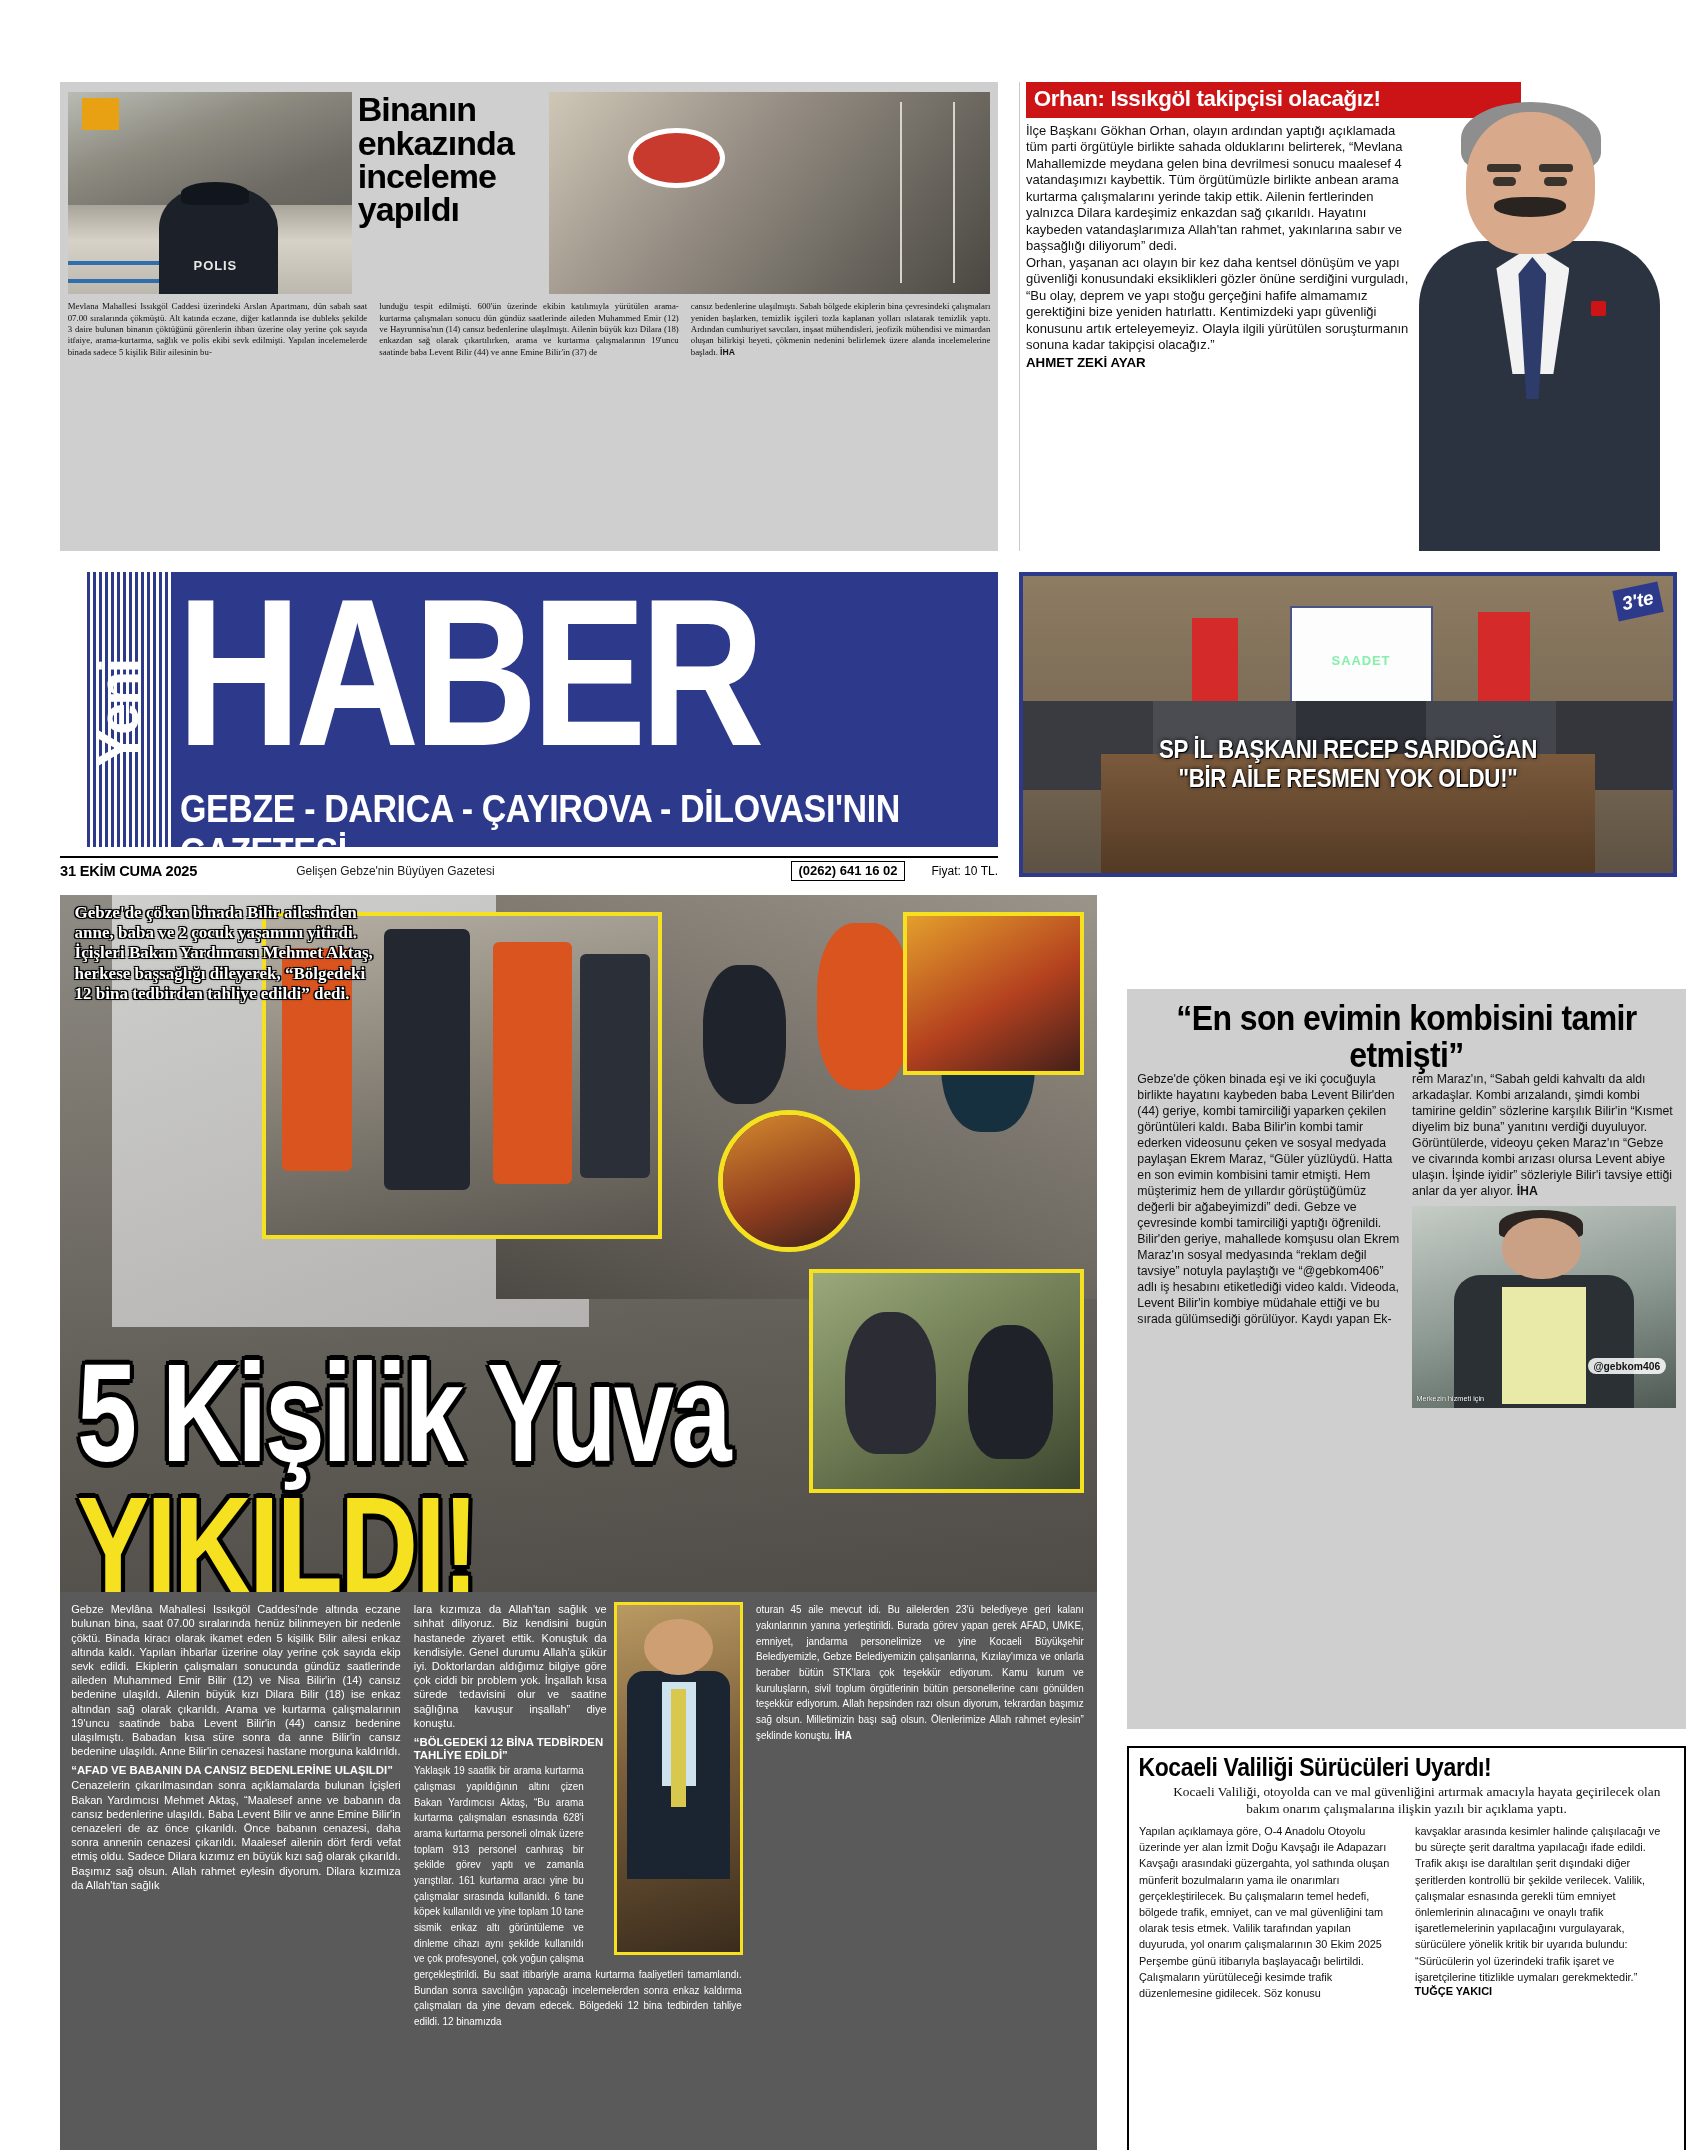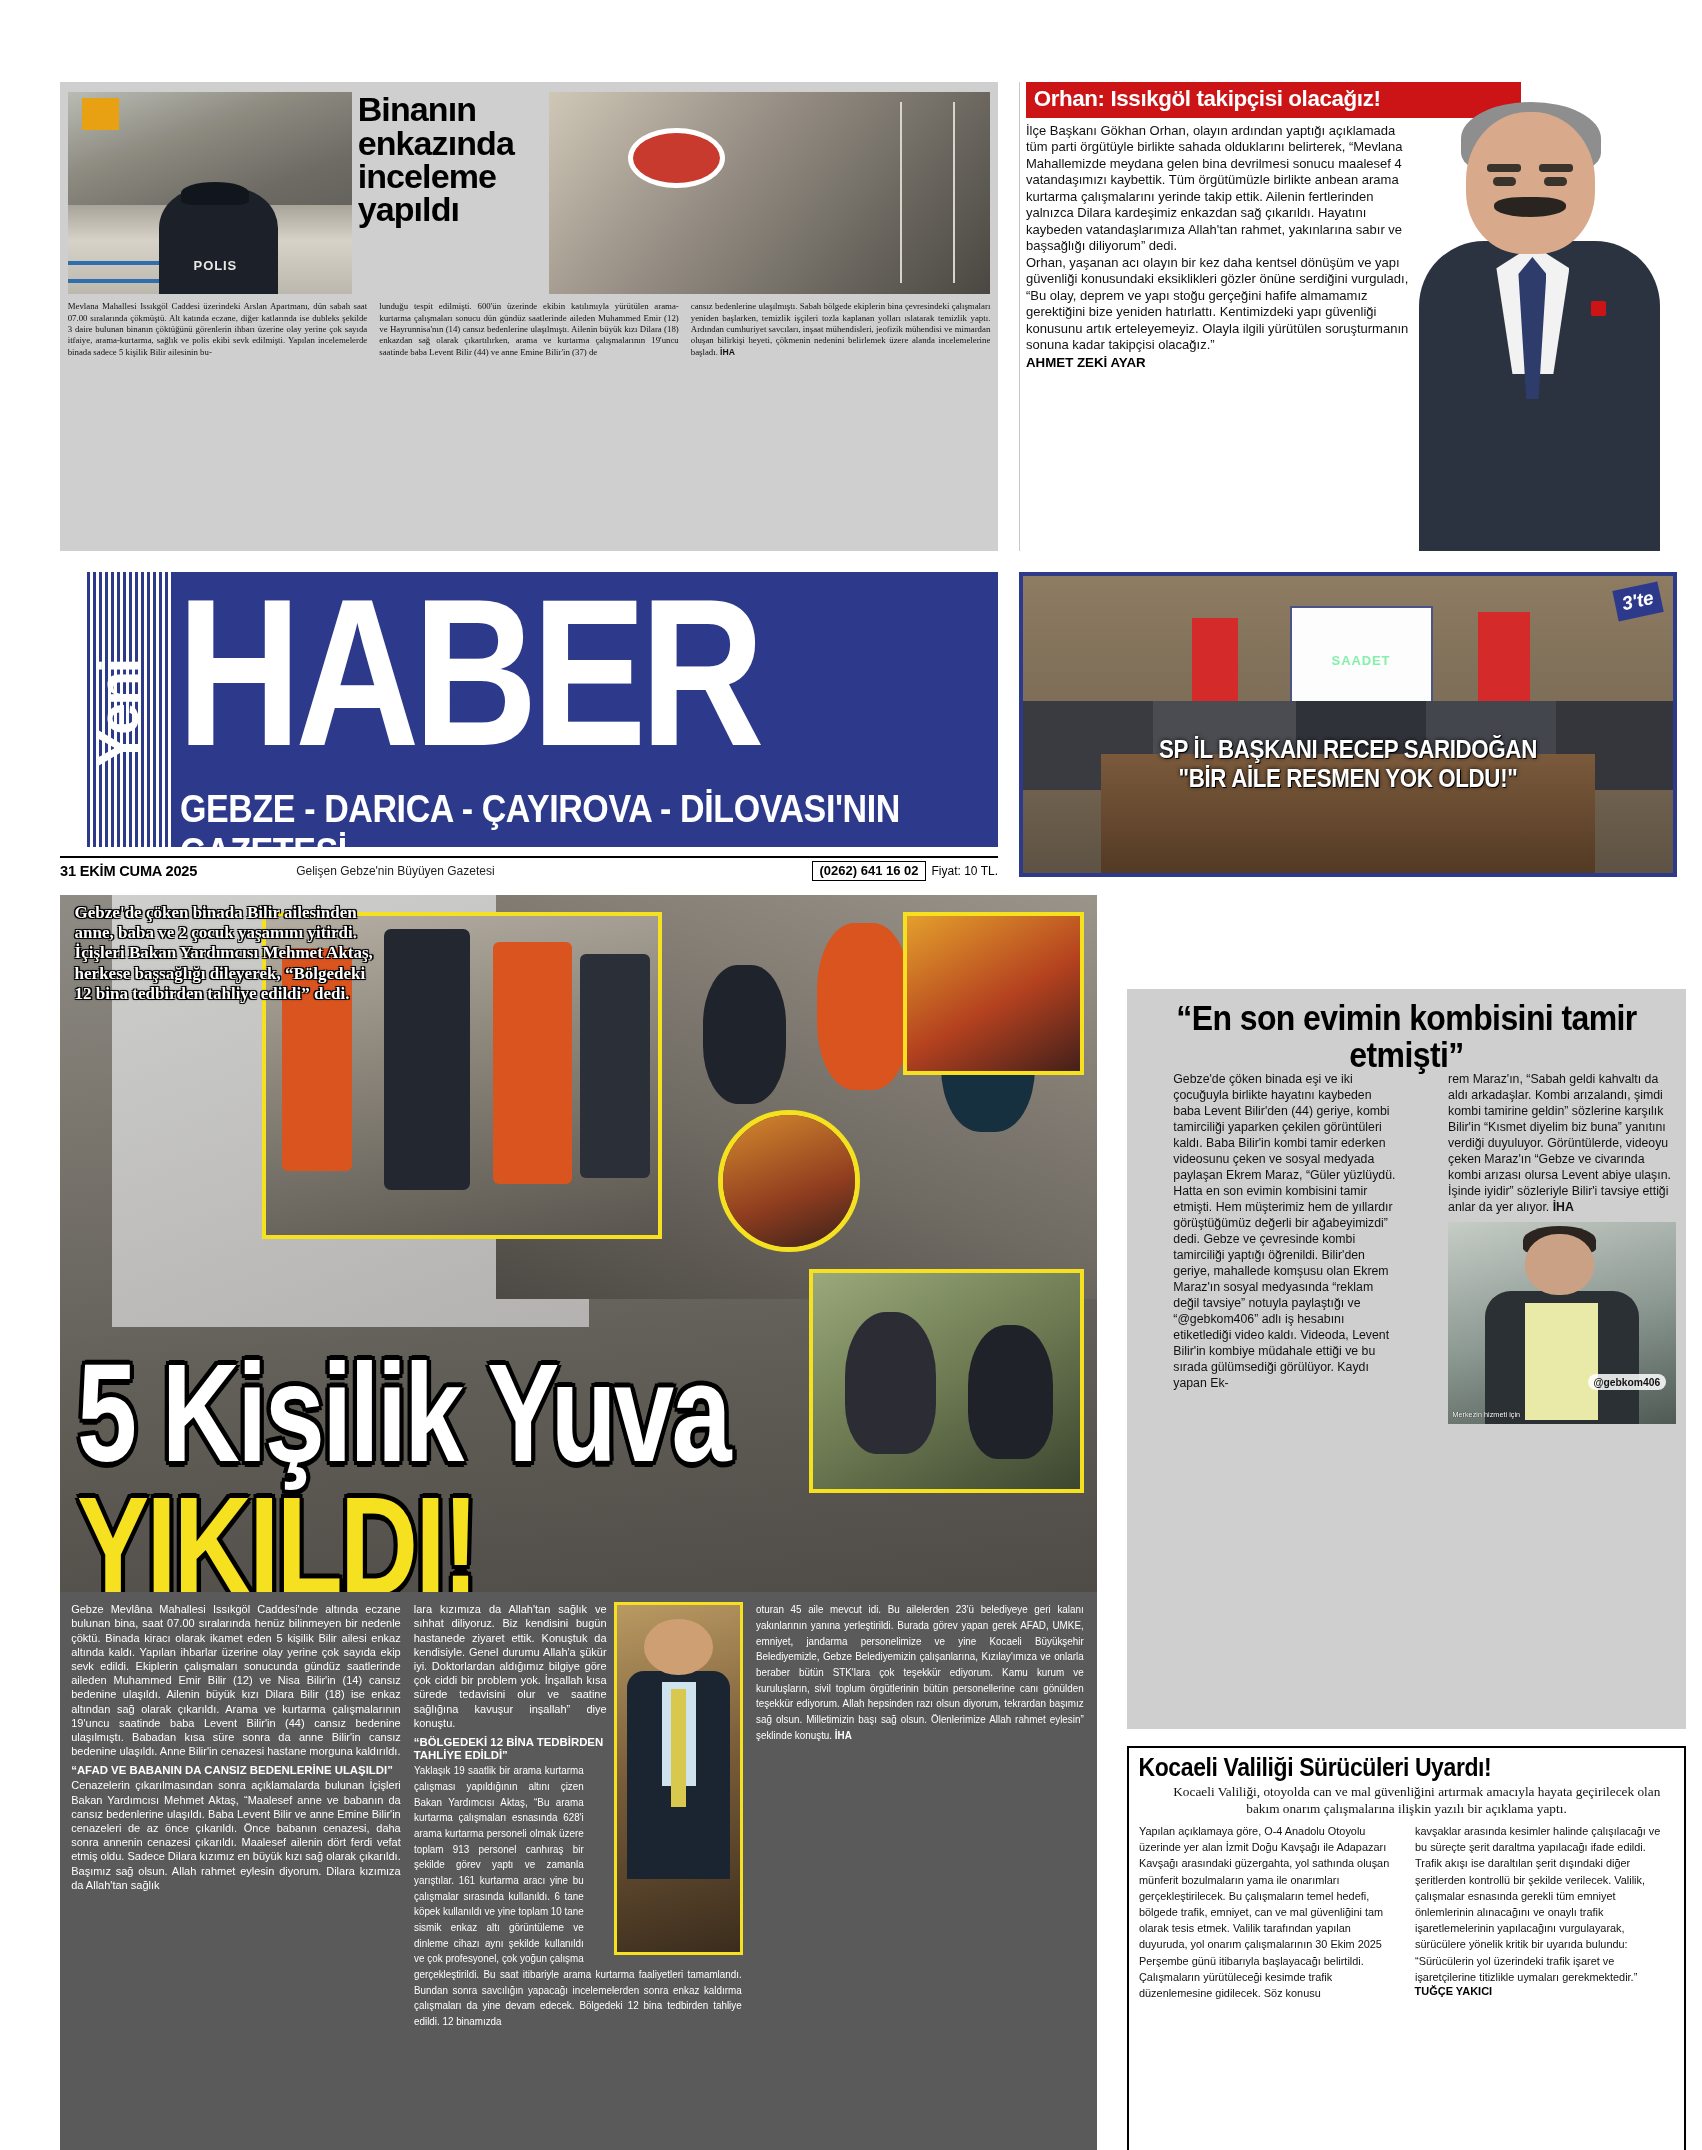--- a/index.html
+++ b/index.html
@@ -154,21 +154,21 @@
     font-size: 34px; font-weight:bold; color:#ffffff; letter-spacing:-0.4px;
     transform: scaleY(1.12); transform-origin: left top;
   }
   .mh-rule { position:absolute; left:0; top:284px; width:938px; height:2.2px; background:#000; }
   .mh-info { position:absolute; left:0; top:289px; width:938px;
       display:flex; align-items:center; }
   .mh-date { font-size:14.6px; font-weight:bold; letter-spacing:-0.2px; }
   .mh-slogan { margin-left:99px; font-size:12px; color:#222; }
   .mh-phone { margin-left:auto; font-size:13px; font-weight:bold;
       border:1.3px solid #000; padding:1.3px 6px; }
-  .mh-price { margin-left:6px; font-size:12px; }
+  .mh-price { margin-left:27px; font-size:12px; }
 
   
   .sp-banner {
     position:absolute; left:1019px; top:572px;
     width:658px; height:305px;
     border: 4.3px solid #2d3a8c;
     background:#6d6154; overflow:hidden;
   }
   .sp-wall { position:absolute; inset:0; background:
       linear-gradient(180deg,#8d7b62 0%, #7a6a54 55%, #5d5244 100%); }
@@ -320,21 +320,21 @@
     position:absolute; left:1127px; top:989px;
     width:559px; height:740px;
     background:#cfcfcf; padding: 11.2px 10.3px 7.7px 10.3px;
   }
   .kombi h2 {
     text-align:center; font-size:32px; font-weight:bold; line-height:1.02;
     letter-spacing:-0.6px; color:#000; margin-bottom:6.9px;
     transform: scaleY(1.12); transform-origin: center top;
   }
   .kombi-cols { display:flex; gap:11.2px; }
-  .kombi-cols > div { flex:1 1 0;margin-left:36px; }
+  .kombi-cols > div { flex:1 1 0; }
   .kombi p {
     font-family:"Liberation Sans", sans-serif;
     font-size:12.3px; line-height:1.30; color:#111; text-align:left;
     hyphens:auto;
   }
   .kombi .agency { font-weight:bold; }
   .kombi-photo {
     margin-top:6px; width:100%; height:202px;
     background:#9fa8a6; overflow:hidden; position:relative;
   }

